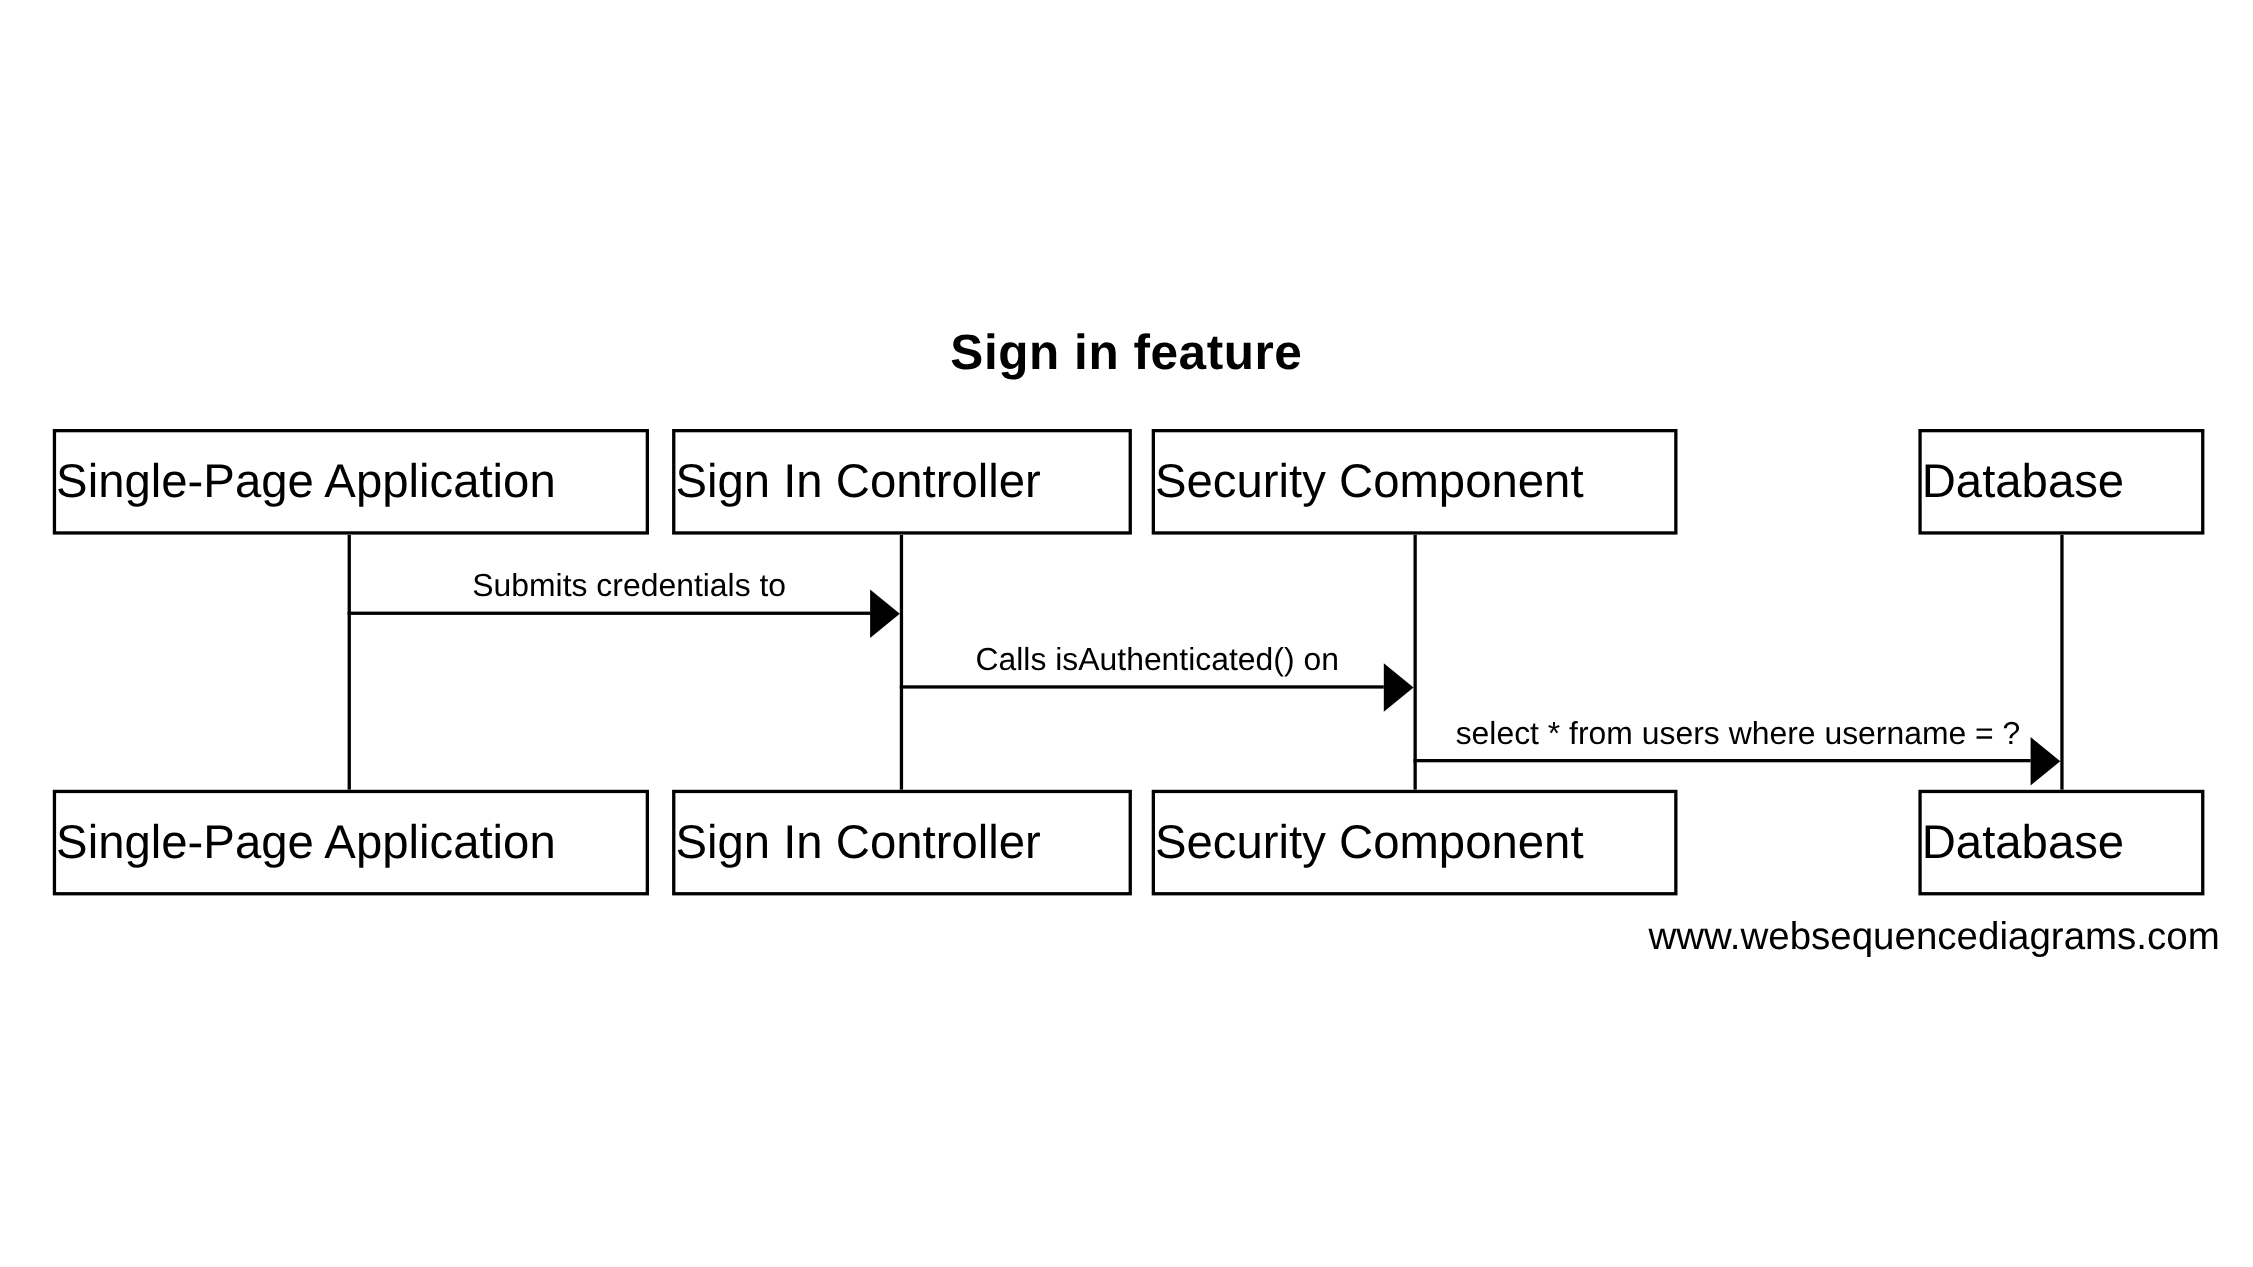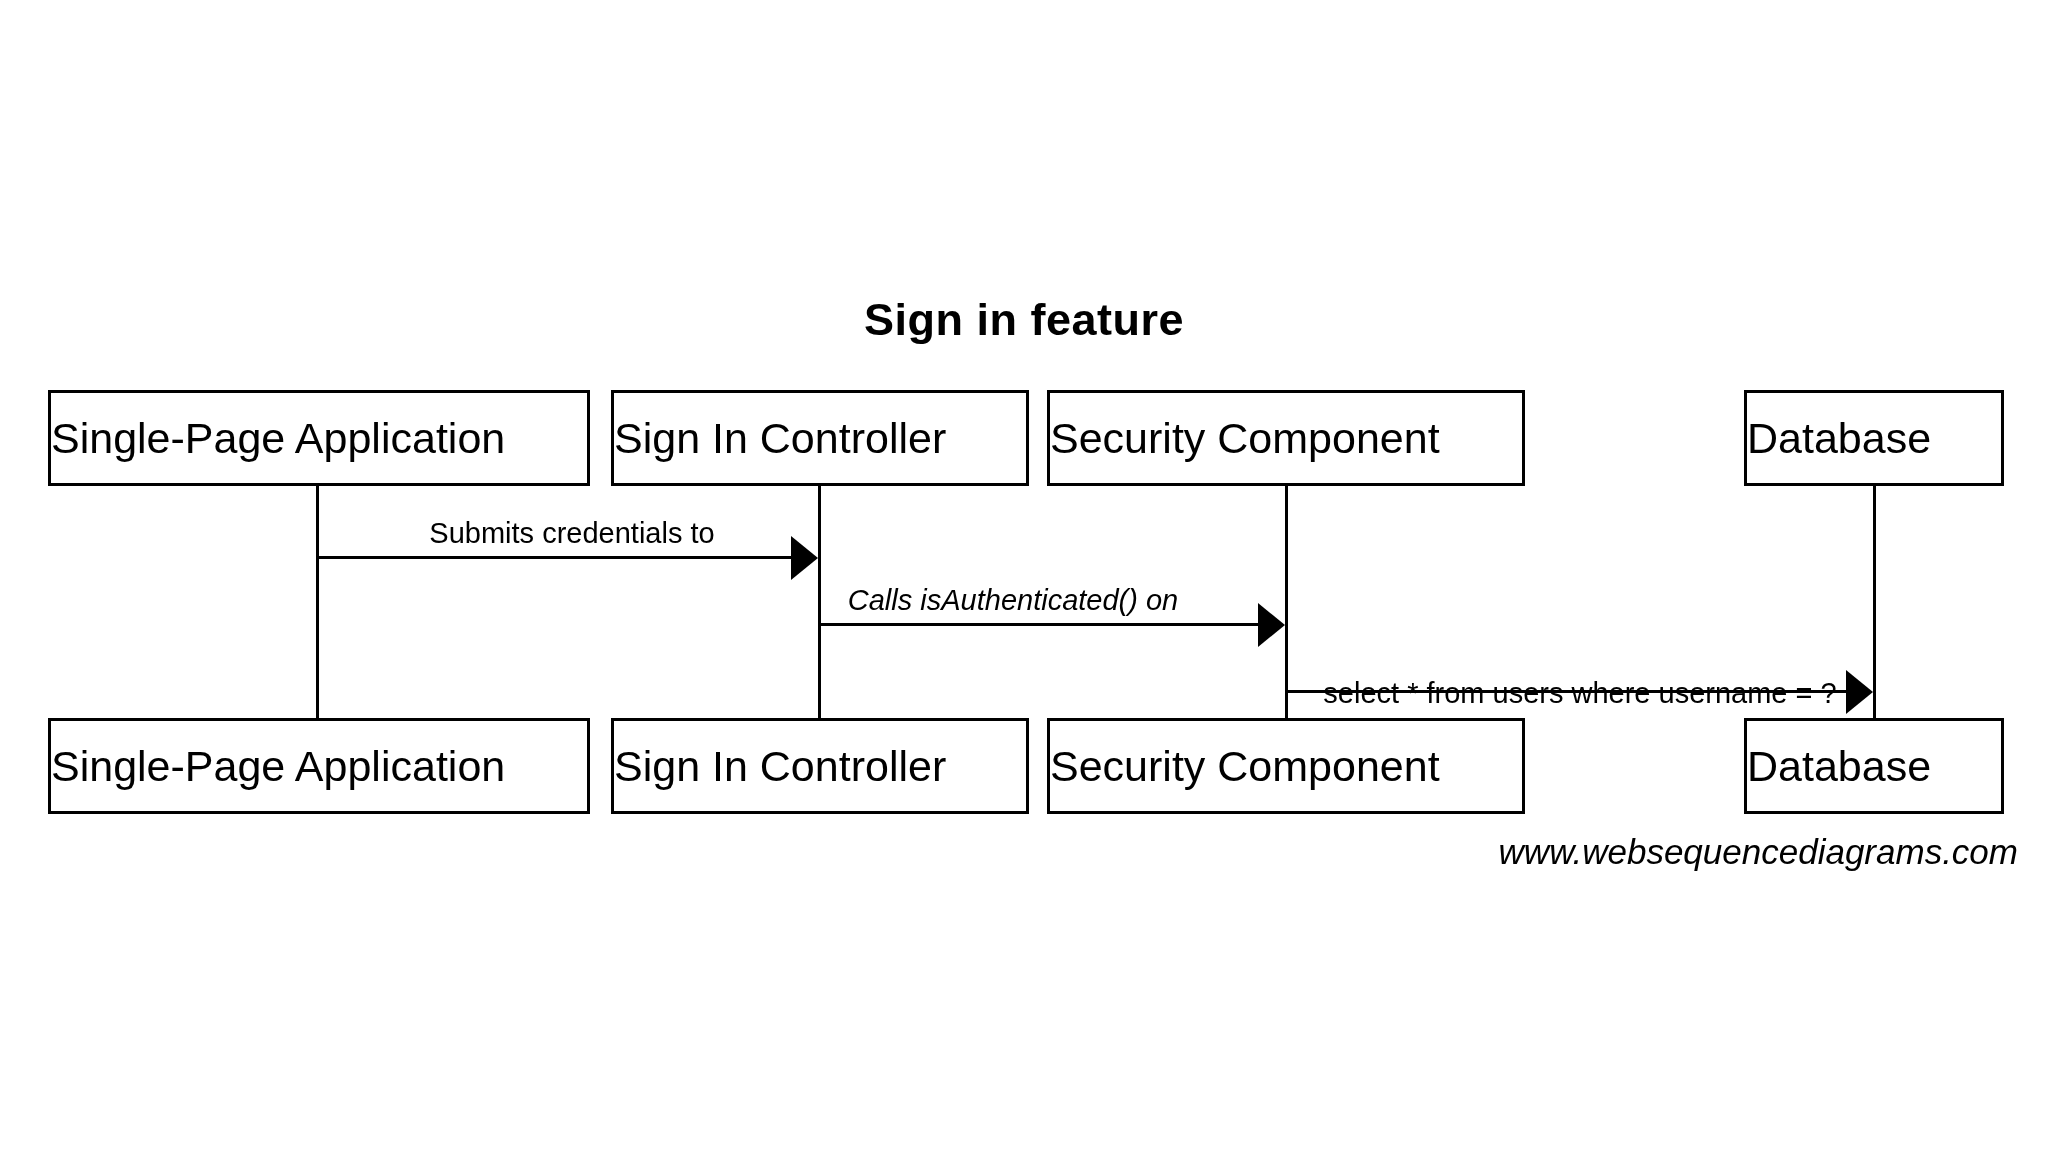--- a/index.html
+++ b/index.html
@@ -66,21 +66,20 @@
     border-top: 22px solid transparent;
     border-bottom: 22px solid transparent;
     border-left: 27px solid var(--line, #000000);
   }
   .watermark {
     position: absolute;
     right: 30px;
     top: 832px;
     font-size: 35px;
     white-space: nowrap;
-    font-style: italic;
   }
 </style>
 </head>
 <body>
 
 <div class="canvas">
 
   <div class="diagram-title">Sign in feature</div>
 
   <div class="lifeline" style="left:316px;"></div>
@@ -103,27 +102,27 @@
     </div>
   </div>
 
   <div>
     <div class="message-label" style="left:572px; top:516px;">Submits credentials to</div>
     <div class="message-line" style="left:316px; top:556px; width:478px;"></div>
     <div class="arrowhead" style="left:791px; top:536px;"></div>
   </div>
 
   <div>
-    <div class="message-label" style="left:1013px; top:583px;font-style:italic;">Calls isAuthenticated() on</div>
+    <div class="message-label" style="left:1052px; top:583px;">Calls isAuthenticated() on</div>
     <div class="message-line" style="left:818px; top:623px; width:440px;"></div>
     <div class="arrowhead" style="left:1258px; top:603px;"></div>
   </div>
 
   <div>
-    <div class="message-label" style="left:1580px; top:676px;">select * from users where username = ?</div>
+    <div class="message-label" style="left:1580px; top:650px;">select * from users where username = ?</div>
     <div class="message-line" style="left:1285px; top:690px; width:561px;"></div>
     <div class="arrowhead" style="left:1846px; top:670px;"></div>
   </div>
 
   <div class="row-bottom">
     <div class="participant-box" style="left:48px;  width:542px;">
       <span>Single-Page Application</span>
     </div>
     <div class="participant-box" style="left:611px; width:418px;">
       <span>Sign In Controller</span>

